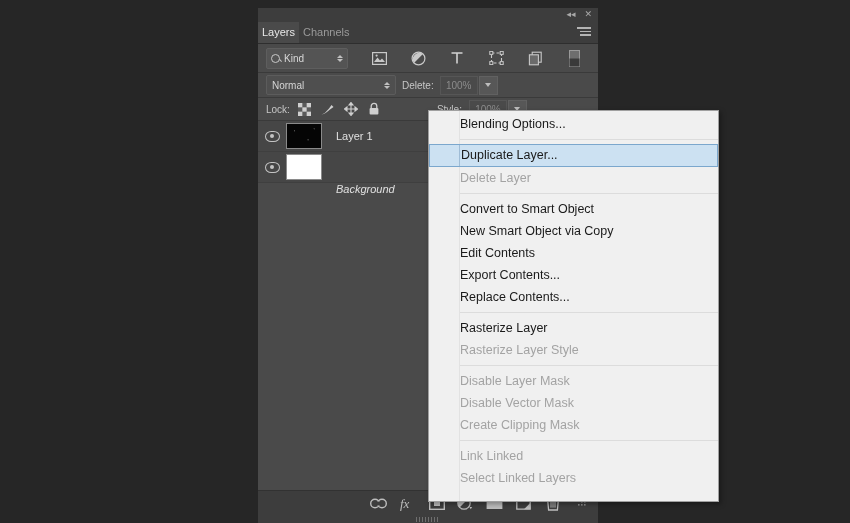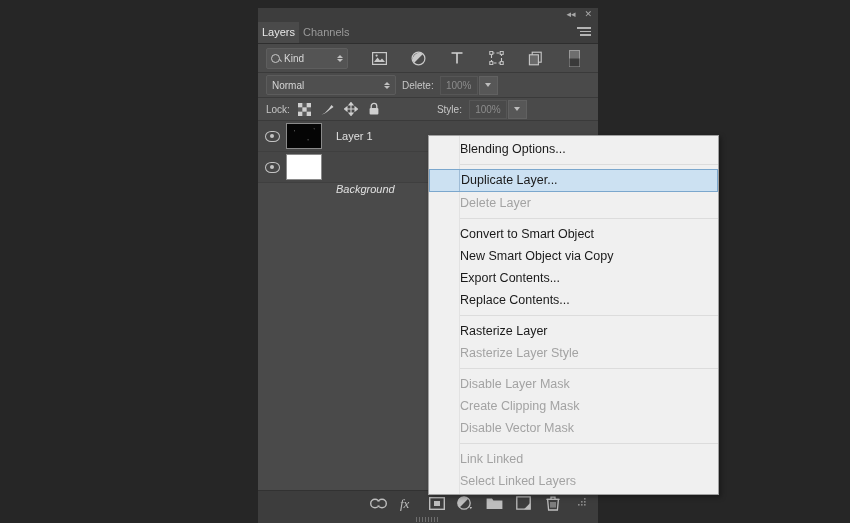--- a/index.html
+++ b/index.html
@@ -144,22 +144,21 @@
   .grip{width:24px;height:5px;
     background:repeating-linear-gradient(to right,#6e6e6e 0 1px,transparent 1px 3px);}
   .bic{width:17px;height:17px;display:flex;align-items:center;justify-content:center;}
 
   
   #context-menu{
     position:absolute;left:428px;top:110px;width:289px;
     background:#f0f0f0;border:1px solid #a0a0a0;
     box-shadow:2px 2px 5px rgba(0,0,0,.35);
     z-index:20;
-    padding:2px 0 2px 0;
-    margin-top:25px;
+    padding:2px 0 12px 0;
   }
   #context-menu:before{
     content:"";position:absolute;left:0;top:0;bottom:0;width:30px;
     background:#f0f0f0;border-right:1px solid #e2e2e2;pointer-events:none;
   }
   .mi{
     position:relative;height:22px;line-height:22px;
     padding-left:31px;font-size:12.5px;color:#1a1a1a;
     white-space:nowrap;user-select:none;
   }
@@ -391,31 +390,32 @@
 
   <div class="msep"></div>
 
   <div class="mi selected">Duplicate Layer...</div>
   <div class="mi disabled">Delete Layer</div>
 
   <div class="msep"></div>
 
   <div class="mi">Convert to Smart Object</div>
   <div class="mi">New Smart Object via Copy</div>
+  <div class="mi">Edit Contents</div>
   <div class="mi">Export Contents...</div>
   <div class="mi">Replace Contents...</div>
 
   <div class="msep"></div>
 
   <div class="mi">Rasterize Layer</div>
   <div class="mi disabled">Rasterize Layer Style</div>
 
   <div class="msep"></div>
 
   <div class="mi disabled">Disable Layer Mask</div>
+  <div class="mi disabled">Disable Vector Mask</div>
   <div class="mi disabled">Create Clipping Mask</div>
-  <div class="mi disabled">Disable Vector Mask</div>
 
   <div class="msep"></div>
 
   <div class="mi disabled">Link Linked</div>
   <div class="mi disabled">Select Linked Layers</div>
 </div>
 
 </body></html>

